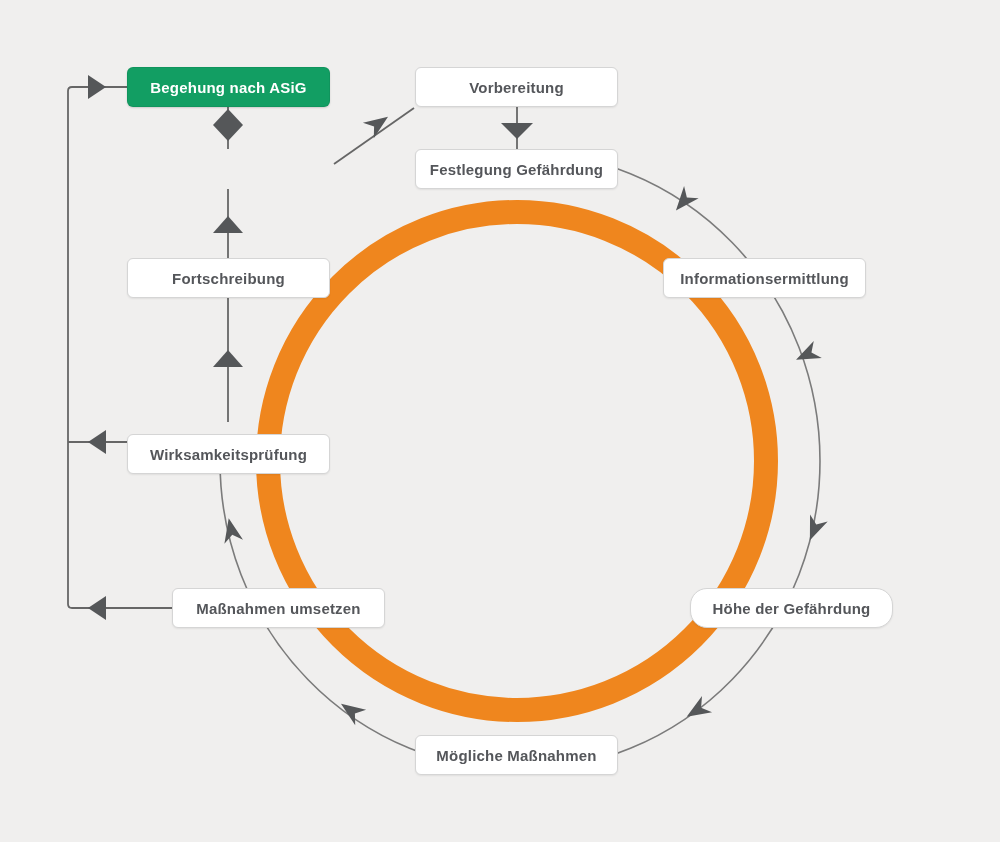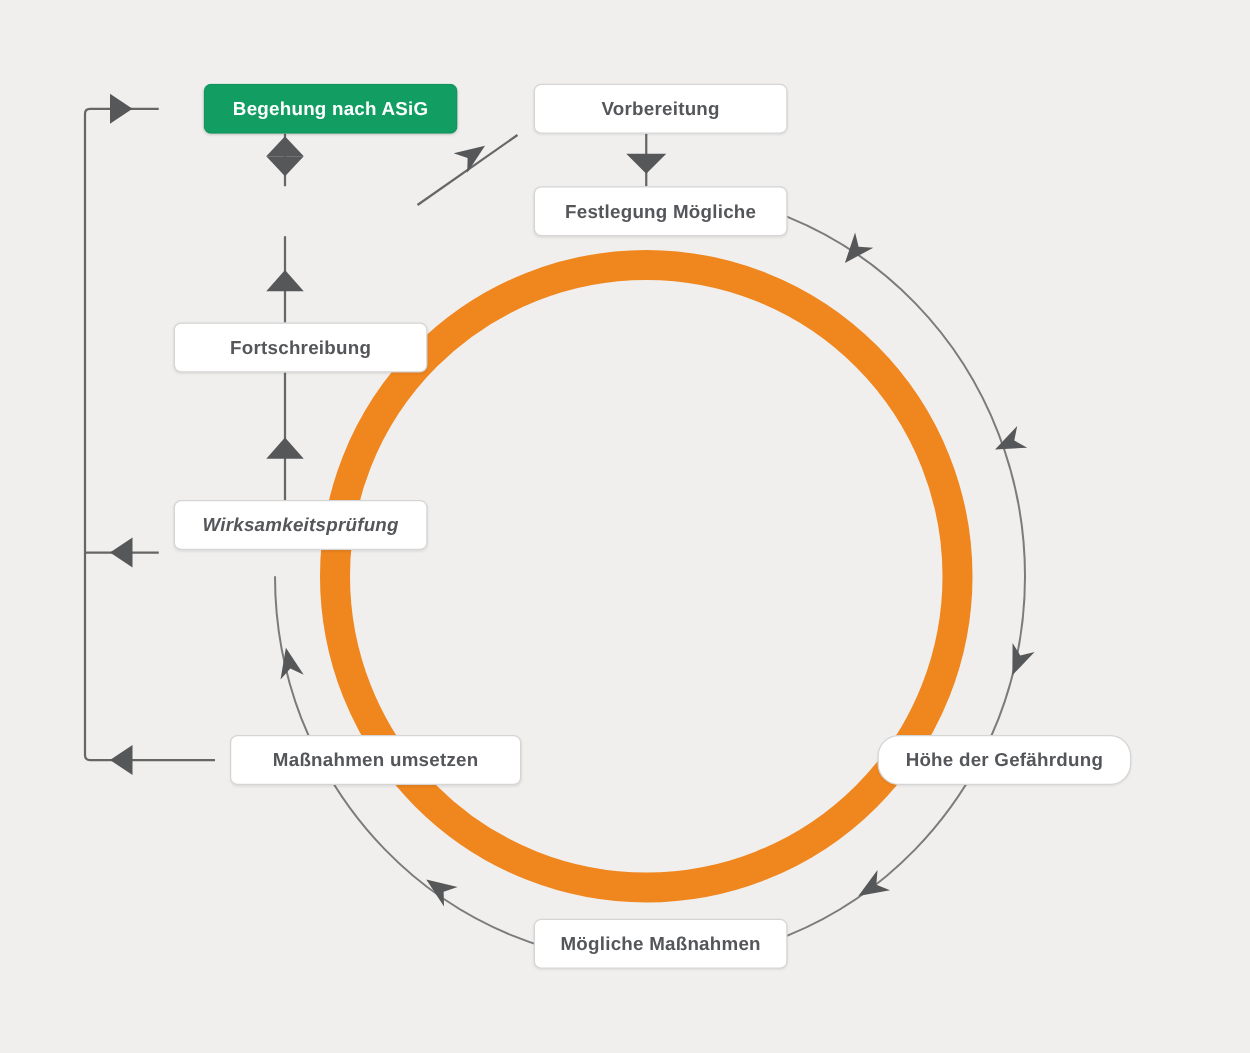--- a/index.html
+++ b/index.html
@@ -30,39 +30,38 @@
     display:flex;align-items:center;justify-content:center;
     box-sizing:border-box;border-radius:6px;
     font-size:15px;font-weight:700;letter-spacing:.2px;
     white-space:nowrap;
   }
   .node.step{
     background:var(--node-white-bg);
     border:1px solid var(--node-border);
     color:var(--text-dark);
     box-shadow:0 1px 2px rgba(0,0,0,.07);
-    margin-left:12px;
   }
   .node.highlight{
     background:var(--node-green);
     border:1px solid rgba(0,0,0,.06);
     color:var(--text-light);
     box-shadow:0 1px 2px rgba(0,0,0,.15);
   }
   
-  #n-begehung{left:127px;top:67px;margin-left:36px;}
+  #n-begehung{left:127px;top:67px;}
   #n-management{left:127px;top:149px;}
   #n-vorbereitung{left:415px;top:67px;}
   #n-festlegung{left:415px;top:149px;}
   #n-information{left:663px;top:258px;}
   #n-art{left:731px;top:422px;}
   #n-hoehe{left:690px;top:588px;border-radius:17px;}
   #n-moegliche{left:415px;top:735px;text-align:center;}
-  #n-umsetzen{left:172px;top:588px;width:233px;}
-  #n-wirksamkeit{left:127px;top:400px;font-style:italic;}
+  #n-umsetzen{left:172px;top:588px;width:213px;}
+  #n-wirksamkeit{left:127px;top:434px;}
   #n-fortschreibung{left:127px;top:258px;}
 </style>
 </head>
 <body>
 
 <div class="canvas">
 
   <svg class="wires" viewBox="0 0 1000 842">
 
     <circle class="ring" cx="517" cy="461" r="249"></circle>
@@ -91,19 +90,20 @@
     <path class="dart" transform="translate(683 202) rotate(130)" d="M 11 0 L -13 -9.5 L -6 0 L -13 9.5 Z"></path>
     <path class="dart" transform="translate(806 355) rotate(155)" d="M 11 0 L -13 -9.5 L -6 0 L -13 9.5 Z"></path>
     <path class="dart" transform="translate(814 530) rotate(112)" d="M 11 0 L -13 -9.5 L -6 0 L -13 9.5 Z"></path>
     <path class="dart" transform="translate(696 711) rotate(148)" d="M 11 0 L -13 -9.5 L -6 0 L -13 9.5 Z"></path>
     <path class="dart" transform="translate(350 710) rotate(215)" d="M 11 0 L -13 -9.5 L -6 0 L -13 9.5 Z"></path>
     <path class="dart" transform="translate(231 529) rotate(258)" d="M 11 0 L -13 -9.5 L -6 0 L -13 9.5 Z"></path>
   </svg>
 
   <div class="node highlight" id="n-begehung">Begehung nach ASiG</div>
   <div class="node step" id="n-vorbereitung">Vorbereitung</div>
-  <div class="node step" id="n-festlegung">Festlegung Mögliche</div>
+  <div class="node step" id="n-festlegung">Festlegung Gefährdung</div>
+  <div class="node step" id="n-information">Informationsermittlung</div>
   <div class="node step" id="n-hoehe">Höhe der Gefährdung</div>
   <div class="node step" id="n-moegliche">Mögliche Maßnahmen</div>
   <div class="node step" id="n-umsetzen">Maßnahmen umsetzen</div>
   <div class="node step" id="n-wirksamkeit">Wirksamkeitsprüfung</div>
   <div class="node step" id="n-fortschreibung">Fortschreibung</div>
 </div>
 
 </body></html>

